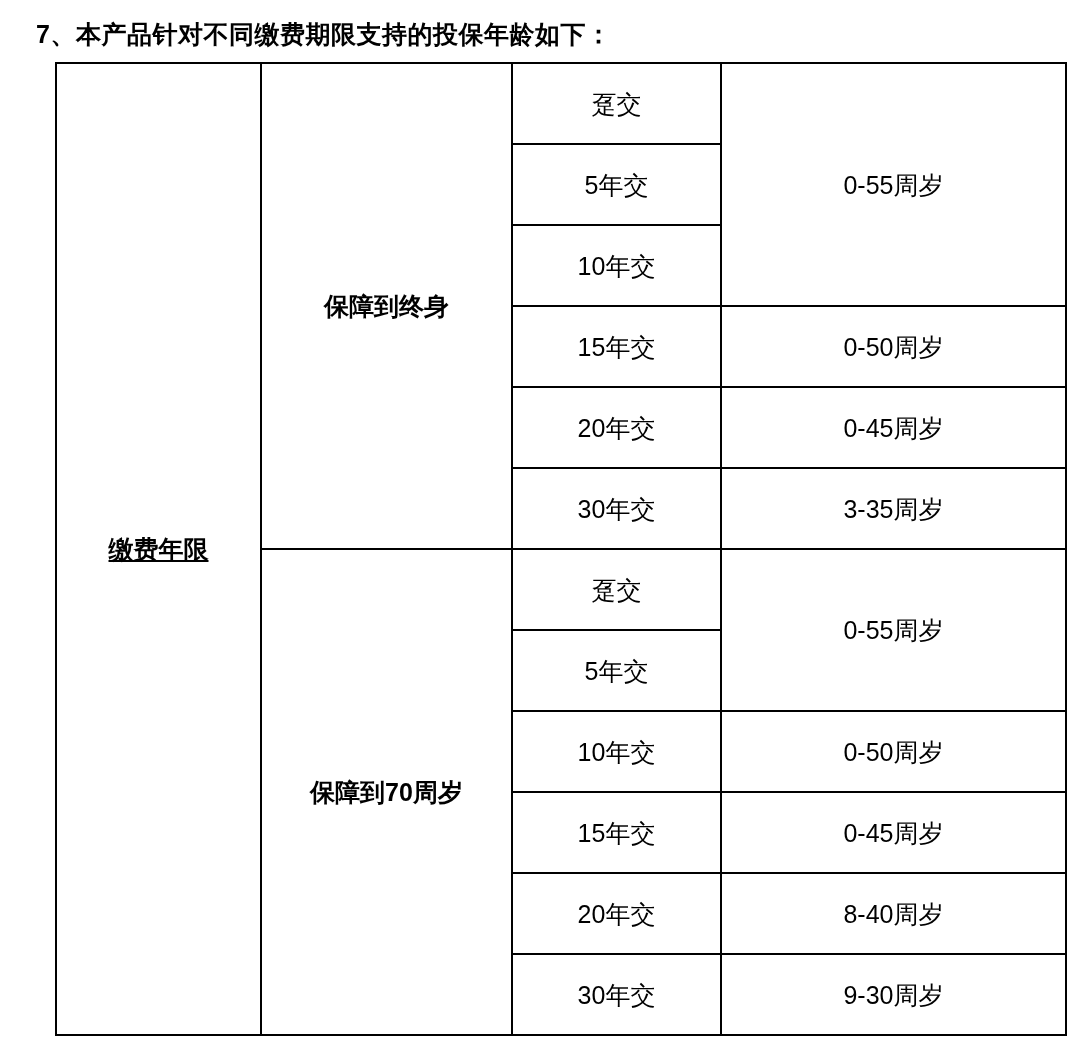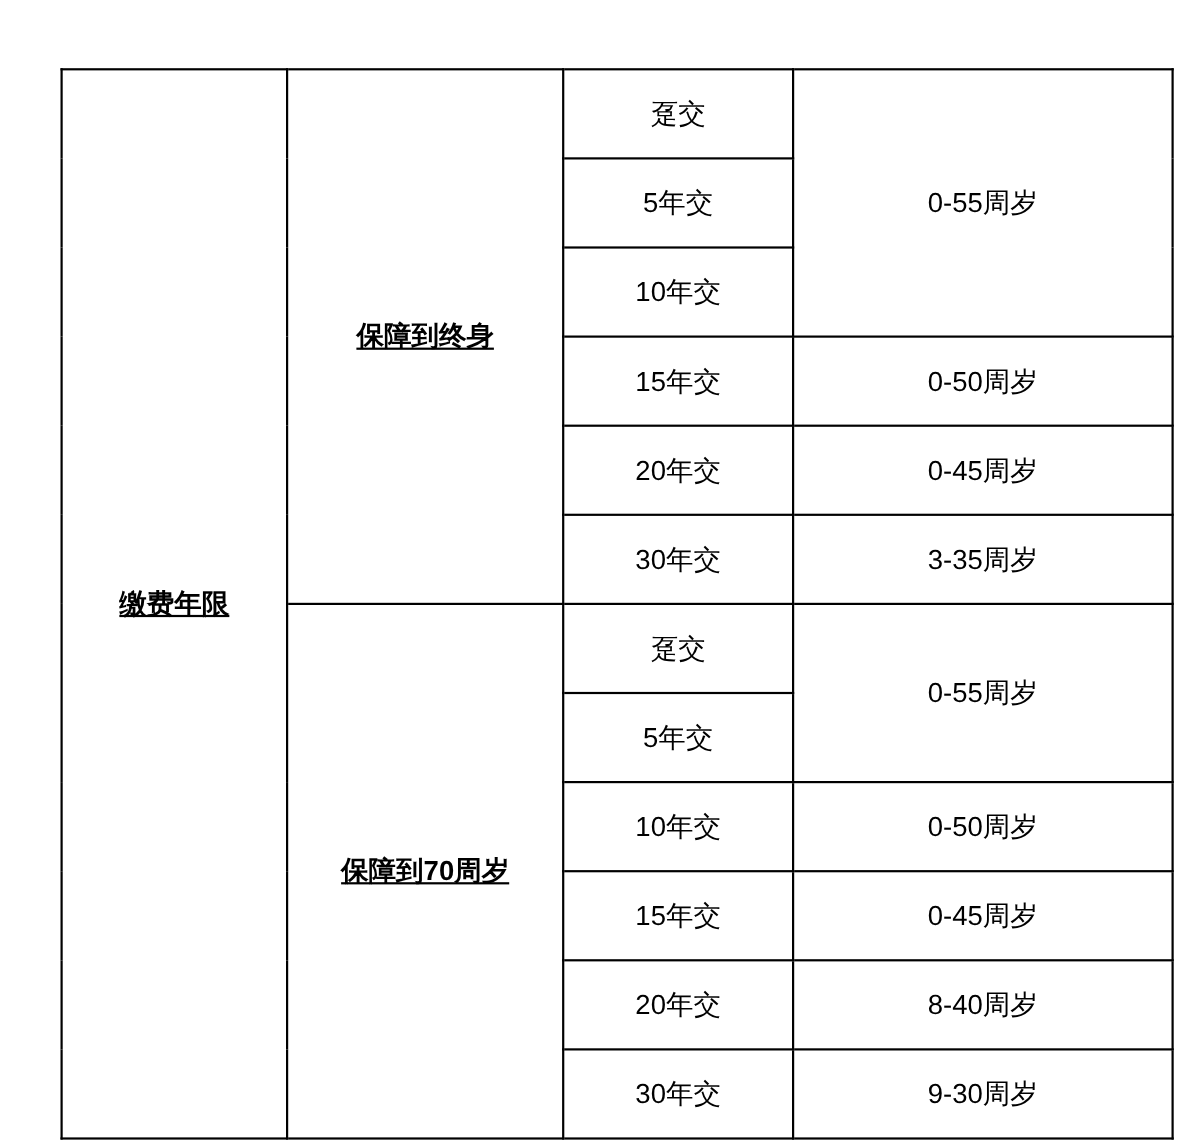--- a/index.html
+++ b/index.html
@@ -44,21 +44,21 @@
     border: 2px solid #000000;
     vertical-align: middle;
     text-align: center;
     font-size: 25px;
     padding: 0;
     height: 79px;
     line-height: 1.2;
     margin-top: 38px;
   }
   td.col-a { width: 203px; }
-  td.col-b { width: 249px; text-decoration: underline; }
+  td.col-b { width: 249px; }
   td.col-c { width: 207px; }
   td.col-d { width: 343px; }
 
   td.hdr-a, td.hdr-b {
     font-weight: bold;
     vertical-align: top;
     padding-top: 20px;
     text-decoration: underline;
   }
   td.hdr-a { text-align: center; }
@@ -69,20 +69,21 @@
     text-align: center;
     padding-top: 20px;
   }
   td.plain { font-weight: normal; }
 </style>
 </head>
 <body>
 
 <div class="page">
 
+  <div class="heading">7、本产品针对不同缴费期限支持的投保年龄如下：</div>
 
   <div class="table-wrap">
     <table class="age-table">
       <tbody>
 
         <tr>
           <td class="col-a hdr-a" rowspan="12">缴费年限</td>
           <td class="col-b term-cell" rowspan="6">保障到终身</td>
           <td class="col-c plain">趸交</td>
           <td class="col-d plain" rowspan="3">0-55周岁</td>

